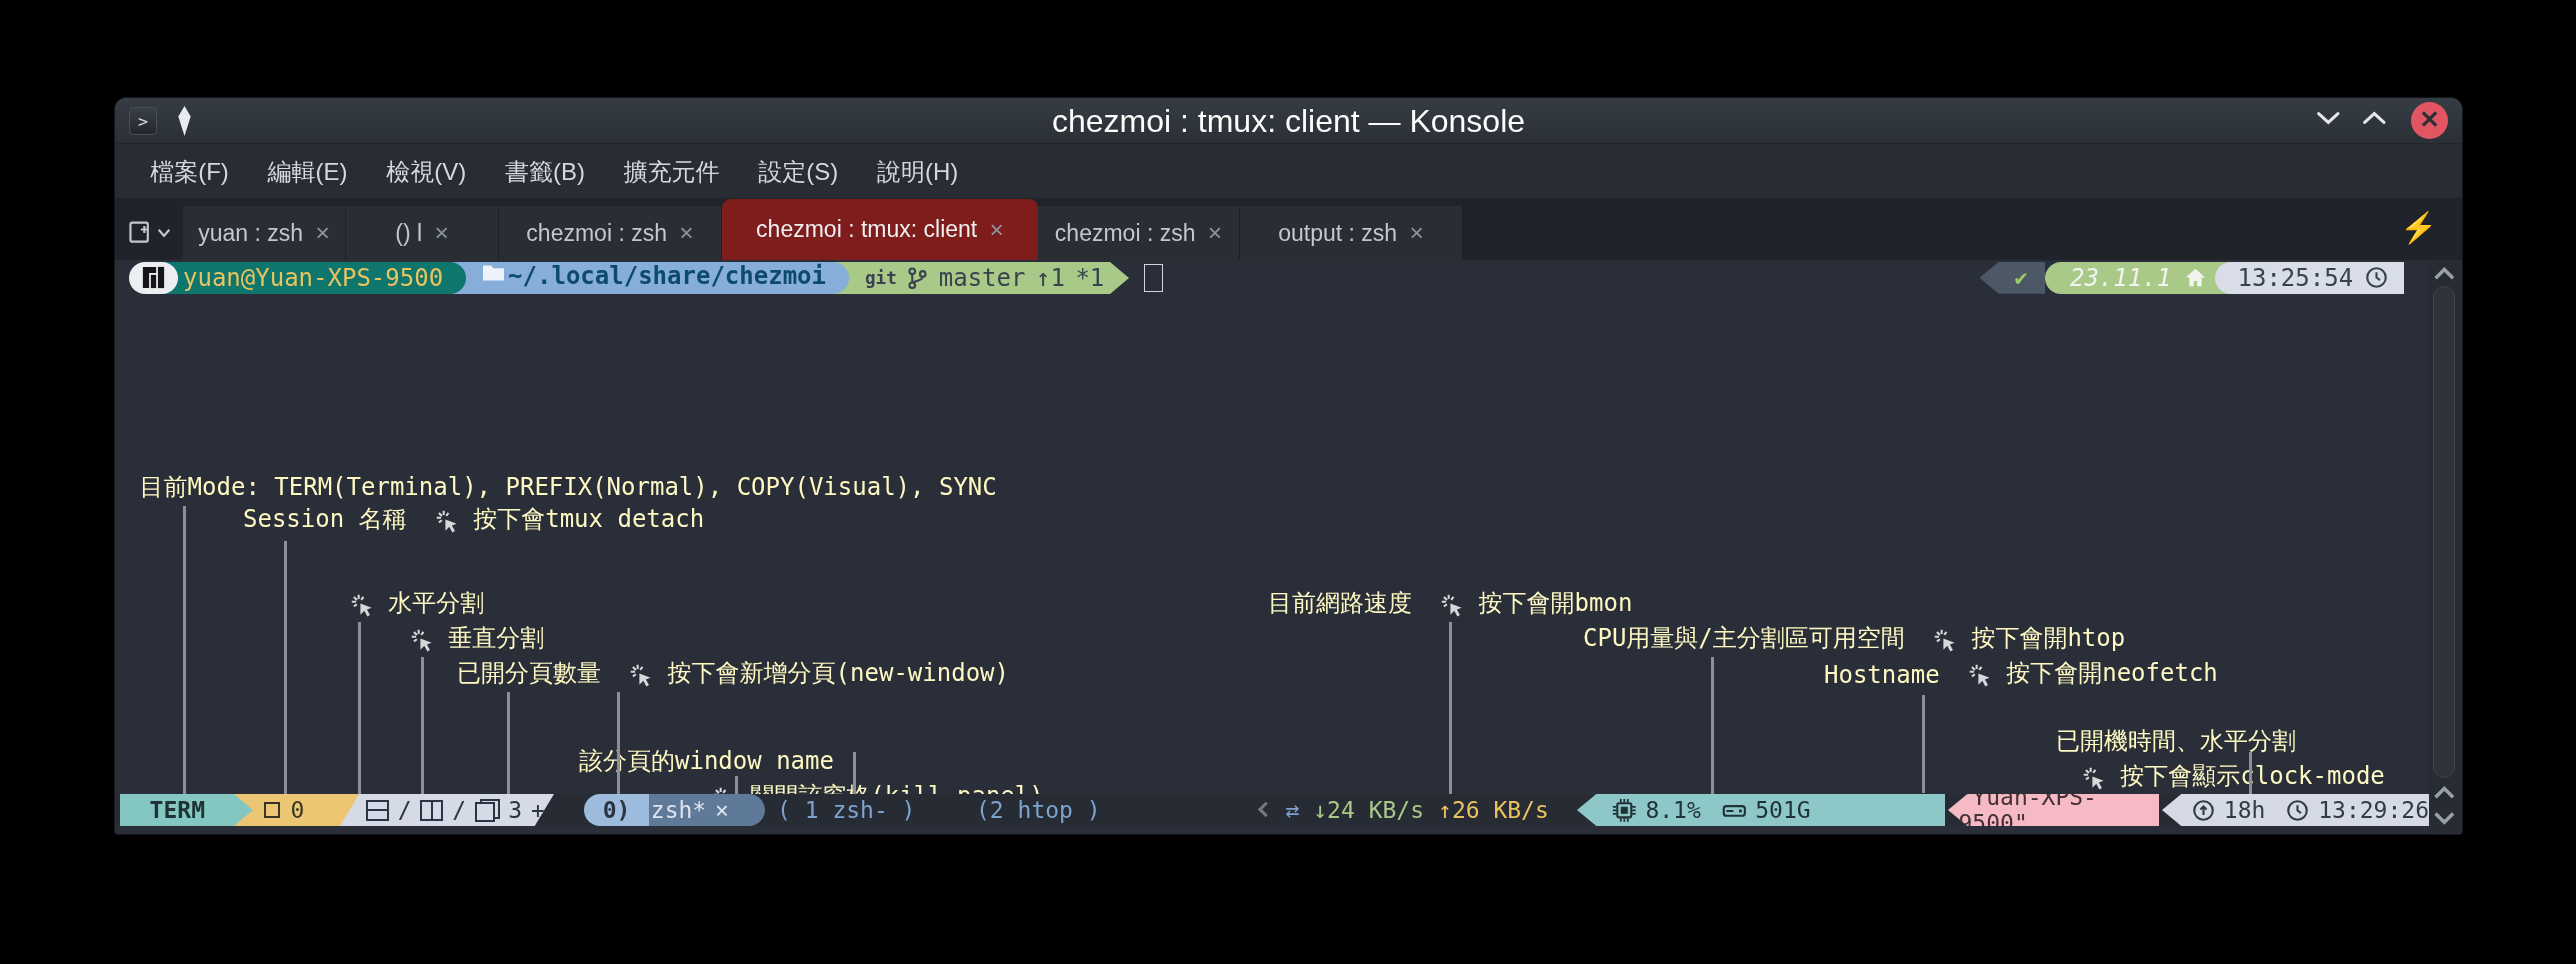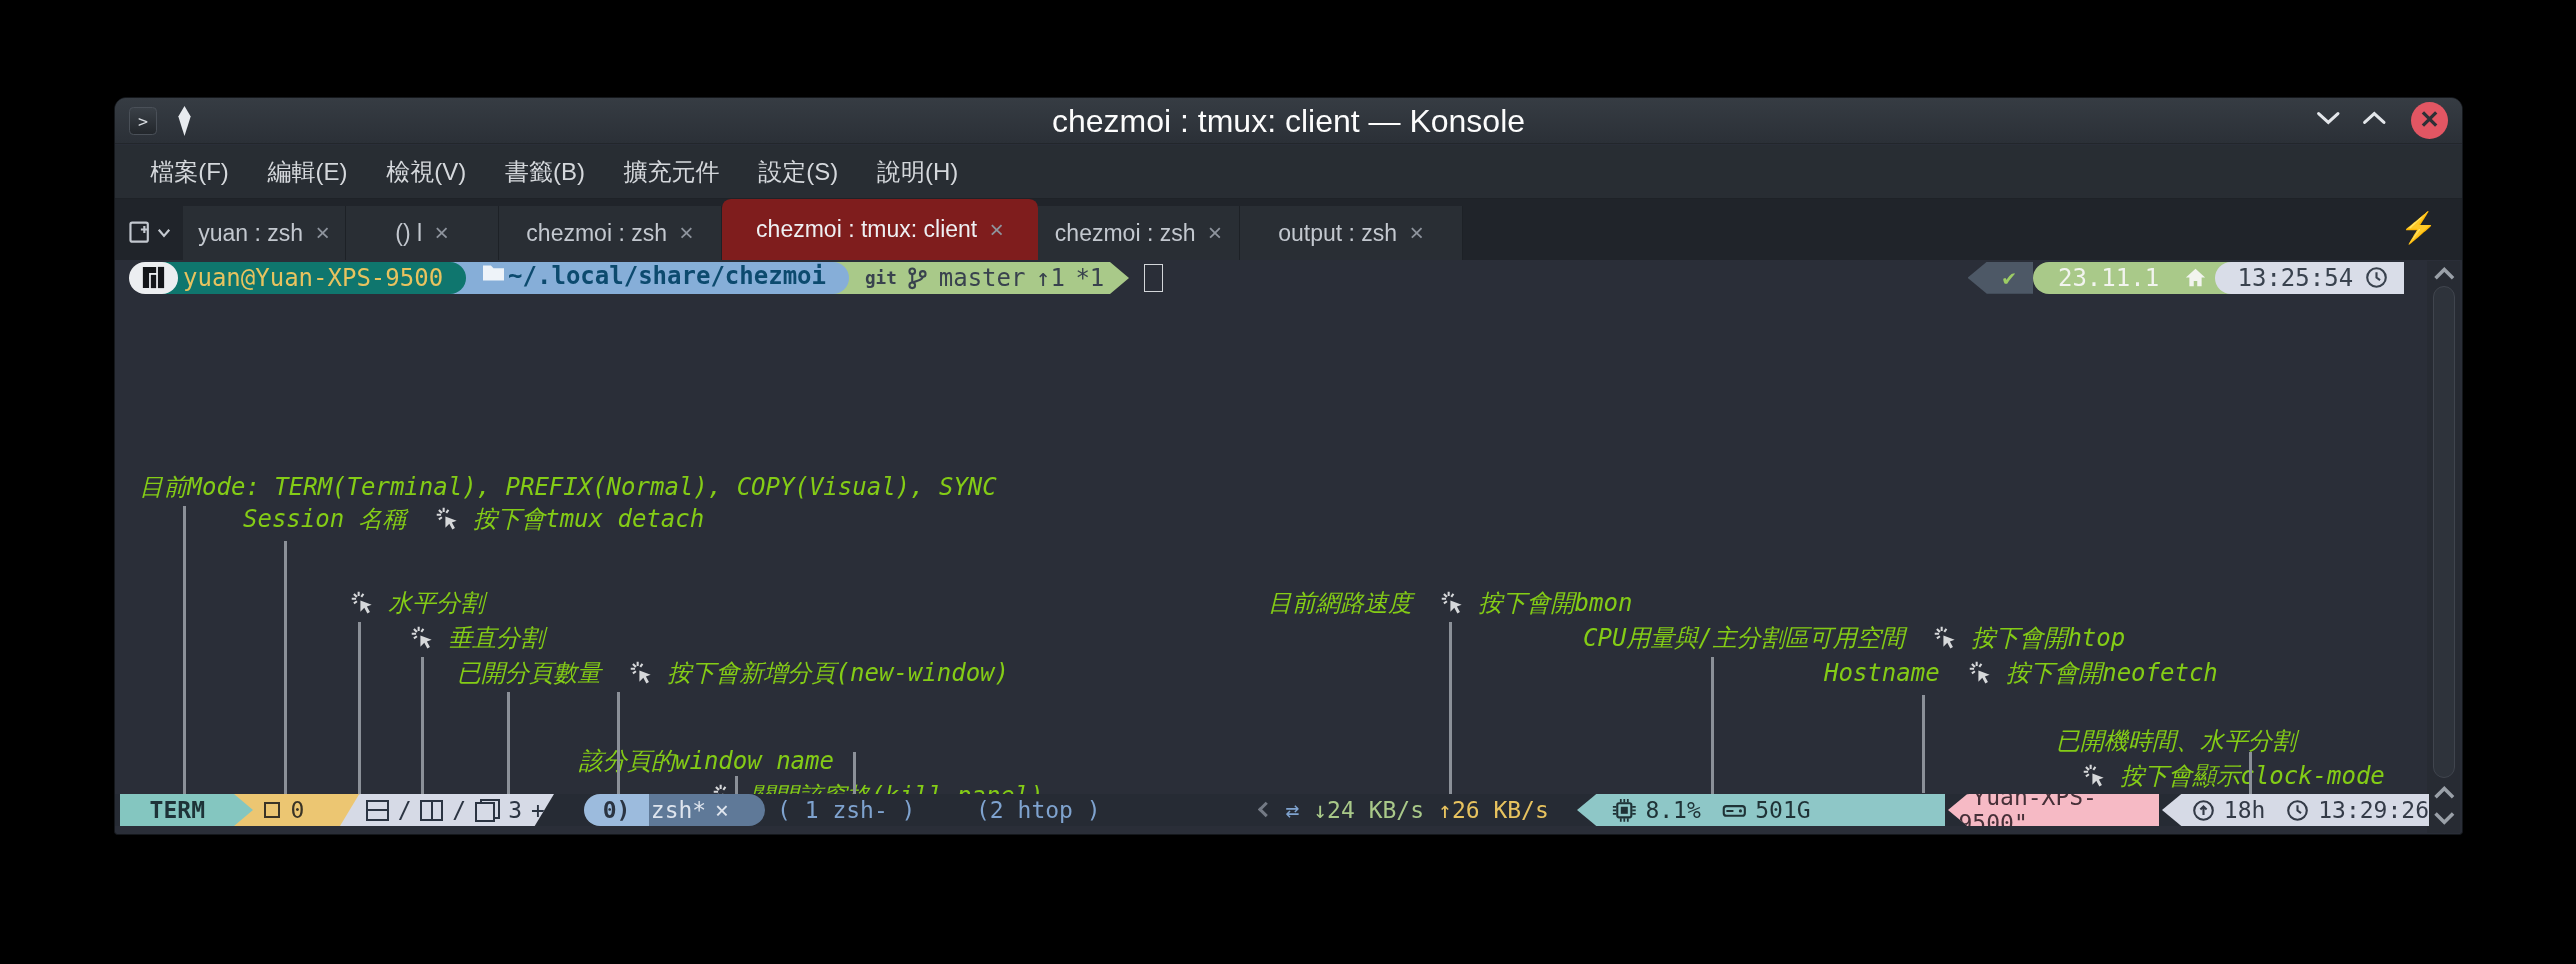--- a/index.html
+++ b/index.html
@@ -54,26 +54,26 @@
   .seg-git { background:#a9c989; color:#39424e; padding:0 5.3px 0 32px; margin-left:-16px; z-index:3;
              display:flex; gap:10.5px; align-items:center; }
   .git-arrow { width:0; height:0; border-top:16px solid transparent; border-bottom:16px solid transparent;
                border-left:19.3px solid #a9c989; z-index:3; }
   .git-small { font-size:17.6px; font-weight:bold; }
   .cursor { position:absolute; left:1029px; top:3.5px; width:19.3px; height:28px; border:1.8px solid #d3d6da; }
   .rprompt { position:absolute; top:1.8px; right:24.6px; height:32px; display:flex; }
   .seg-ok { background:#4d5866; color:#9ccc65; clip-path:polygon(0 50%, 19.3px 0, 100% 0, 100% 100%, 19.3px 100%);
             padding:0 17.6px 0 35px; font-size:22px; }
   .seg-ver { background:#a9c989; color:#f2f4ef; border-radius:16px 0 0 16px; padding:0 26px 0 24.6px;
-             display:flex; gap:26px; align-items:center; z-index:1; }
+             display:flex; gap:14px; align-items:center; z-index:1;font-style:italic; }
   .seg-time { background:#d9dde8; color:#39424e; border-radius:16px 0 0 16px; padding:0 16px 0 23px;
               margin-left:-17.6px; z-index:2; display:flex; gap:12.3px; align-items:center; }
   
-  .ann { position:absolute; display:flex; align-items:center; gap:12.3px; white-space:nowrap;
-         font-size:24px; color:#84cc16;font-style:italic; }
+  .ann { position:absolute; display:flex; align-items:flex-end; gap:12.3px; white-space:nowrap;
+         font-size:24px; color:#fef9c3; }
   .ann .lbl { margin-right:16px; }
   .click-icon { display:inline-flex; width:26px; height:26px; }
   .lead { position:absolute; width:2.6px; background:#8b9098; }
   
   .scrollbar { position:absolute; right:1.8px; top:163px; width:33px; height:572px; background:#272b33; }
   .sb-arrow { position:absolute; left:4.4px; width:24.6px; height:17.6px; }
   .sb-track { position:absolute; left:5.3px; top:24.6px; width:22px; height:492px; border-radius:11.4px;
               background:#2e333b; border:1.8px solid #40454e; }
   
   .statusbar { position:absolute; left:0; top:696px; width:2314px; height:32px; background:#262b34;

